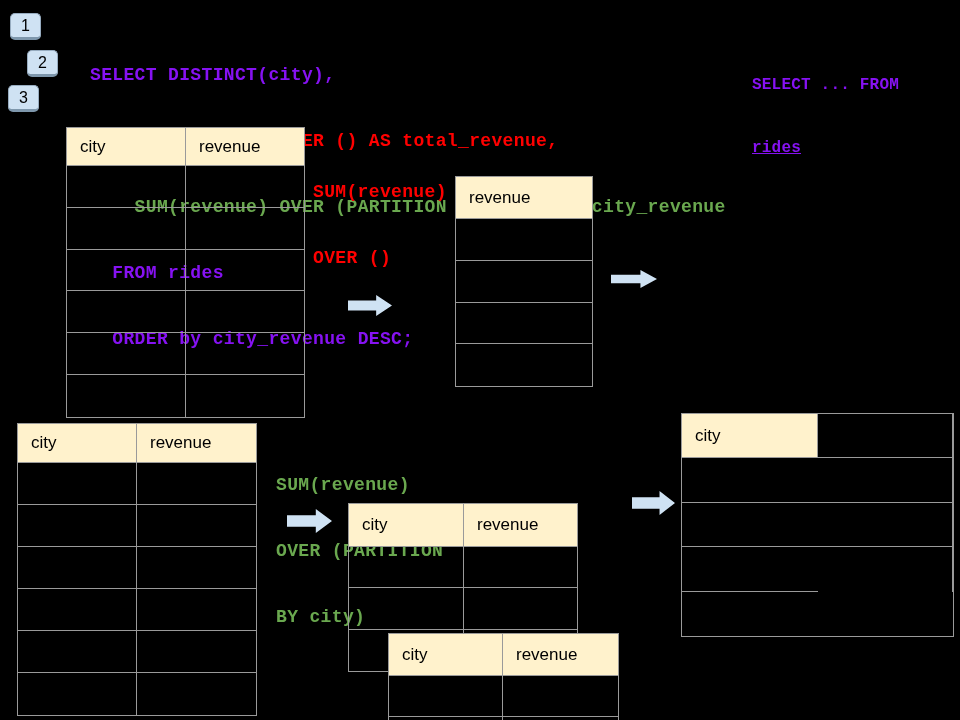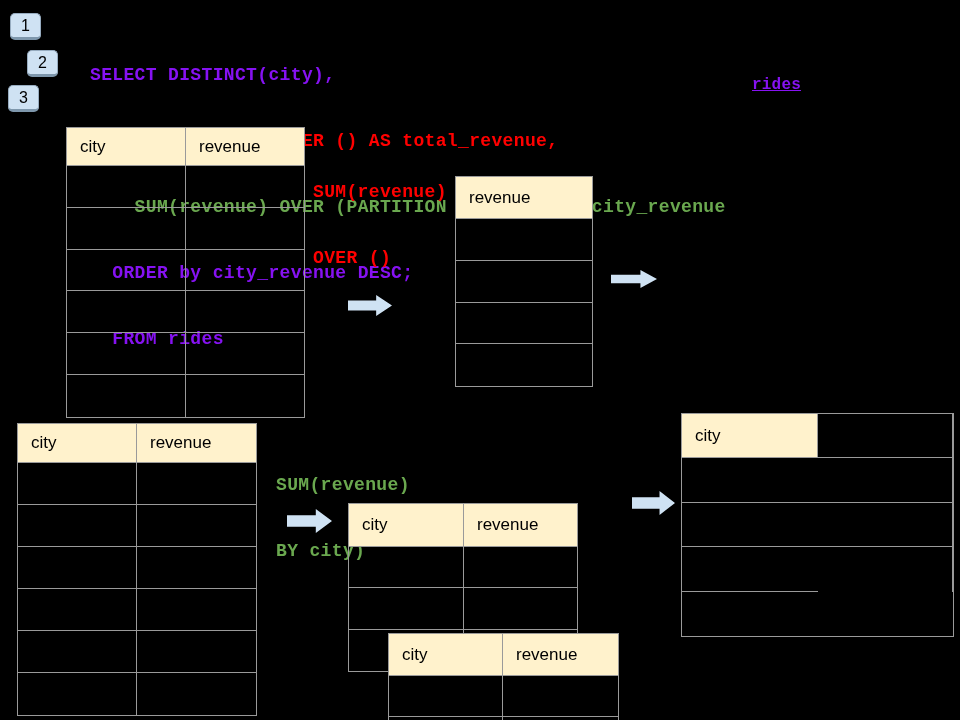--- a/index.html
+++ b/index.html
@@ -50,35 +50,37 @@
 <div class="stage">
 
   <div class="badge" style="left:10px;top:13px">1</div>
   <div class="badge" style="left:27px;top:50px">2</div>
   <div class="badge" style="left:8px;top:85px">3</div>
 
   <div class="mono" style="left:90px;top:20px">
     <div style="color: rgb(134, 18, 242);">SELECT DISTINCT(city),</div>
     <div style="color: rgb(255, 0, 0);">    SUM(revenue) OVER () AS total_revenue,</div>
     <div style="color: rgb(106, 168, 79);">    SUM(revenue) OVER (PARTITION BY city) as city_revenue</div>
+    <div style="color: rgb(134, 18, 242);">  FROM rides</div>
     <div style="color: rgb(134, 18, 242);">  ORDER by city_revenue DESC;</div>
-    <div style="color: rgb(134, 18, 242);">  FROM rides</div>
   </div>
 
   <div class="mono mono-sm" style="left:752px;top:33px">
+    <div style="color: rgb(134, 18, 242);">SELECT ... FROM</div>
     <div style="color: rgb(134, 18, 242); text-decoration: underline;">rides</div>
   </div>
 
   <div class="mono" style="left:313px;top:137px">
     <div style="color: rgb(255, 0, 0);">SUM(revenue)</div>
     <div style="color: rgb(255, 0, 0);">OVER ()</div>
   </div>
 
   <div class="mono" style="left:276px;top:430px">
     <div style="color: rgb(106, 168, 79);">SUM(revenue)</div>
+    <div style="color: rgb(106, 168, 79);">OVER (PARTITION</div>
     <div style="color: rgb(106, 168, 79);">BY city)</div>
   </div>
 
   <div class="tbl" style="left: 66px; top: 127px; width: 237px; grid-template-columns: 119px 118px; grid-template-rows: 38px repeat(6, 41.8px);">
       <div class="th br">city</div>
       <div class="th">revenue</div>
       <div class="br bb"></div>
       <div class="bb"></div>
       <div class="br bb"></div>
       <div class="bb"></div>

